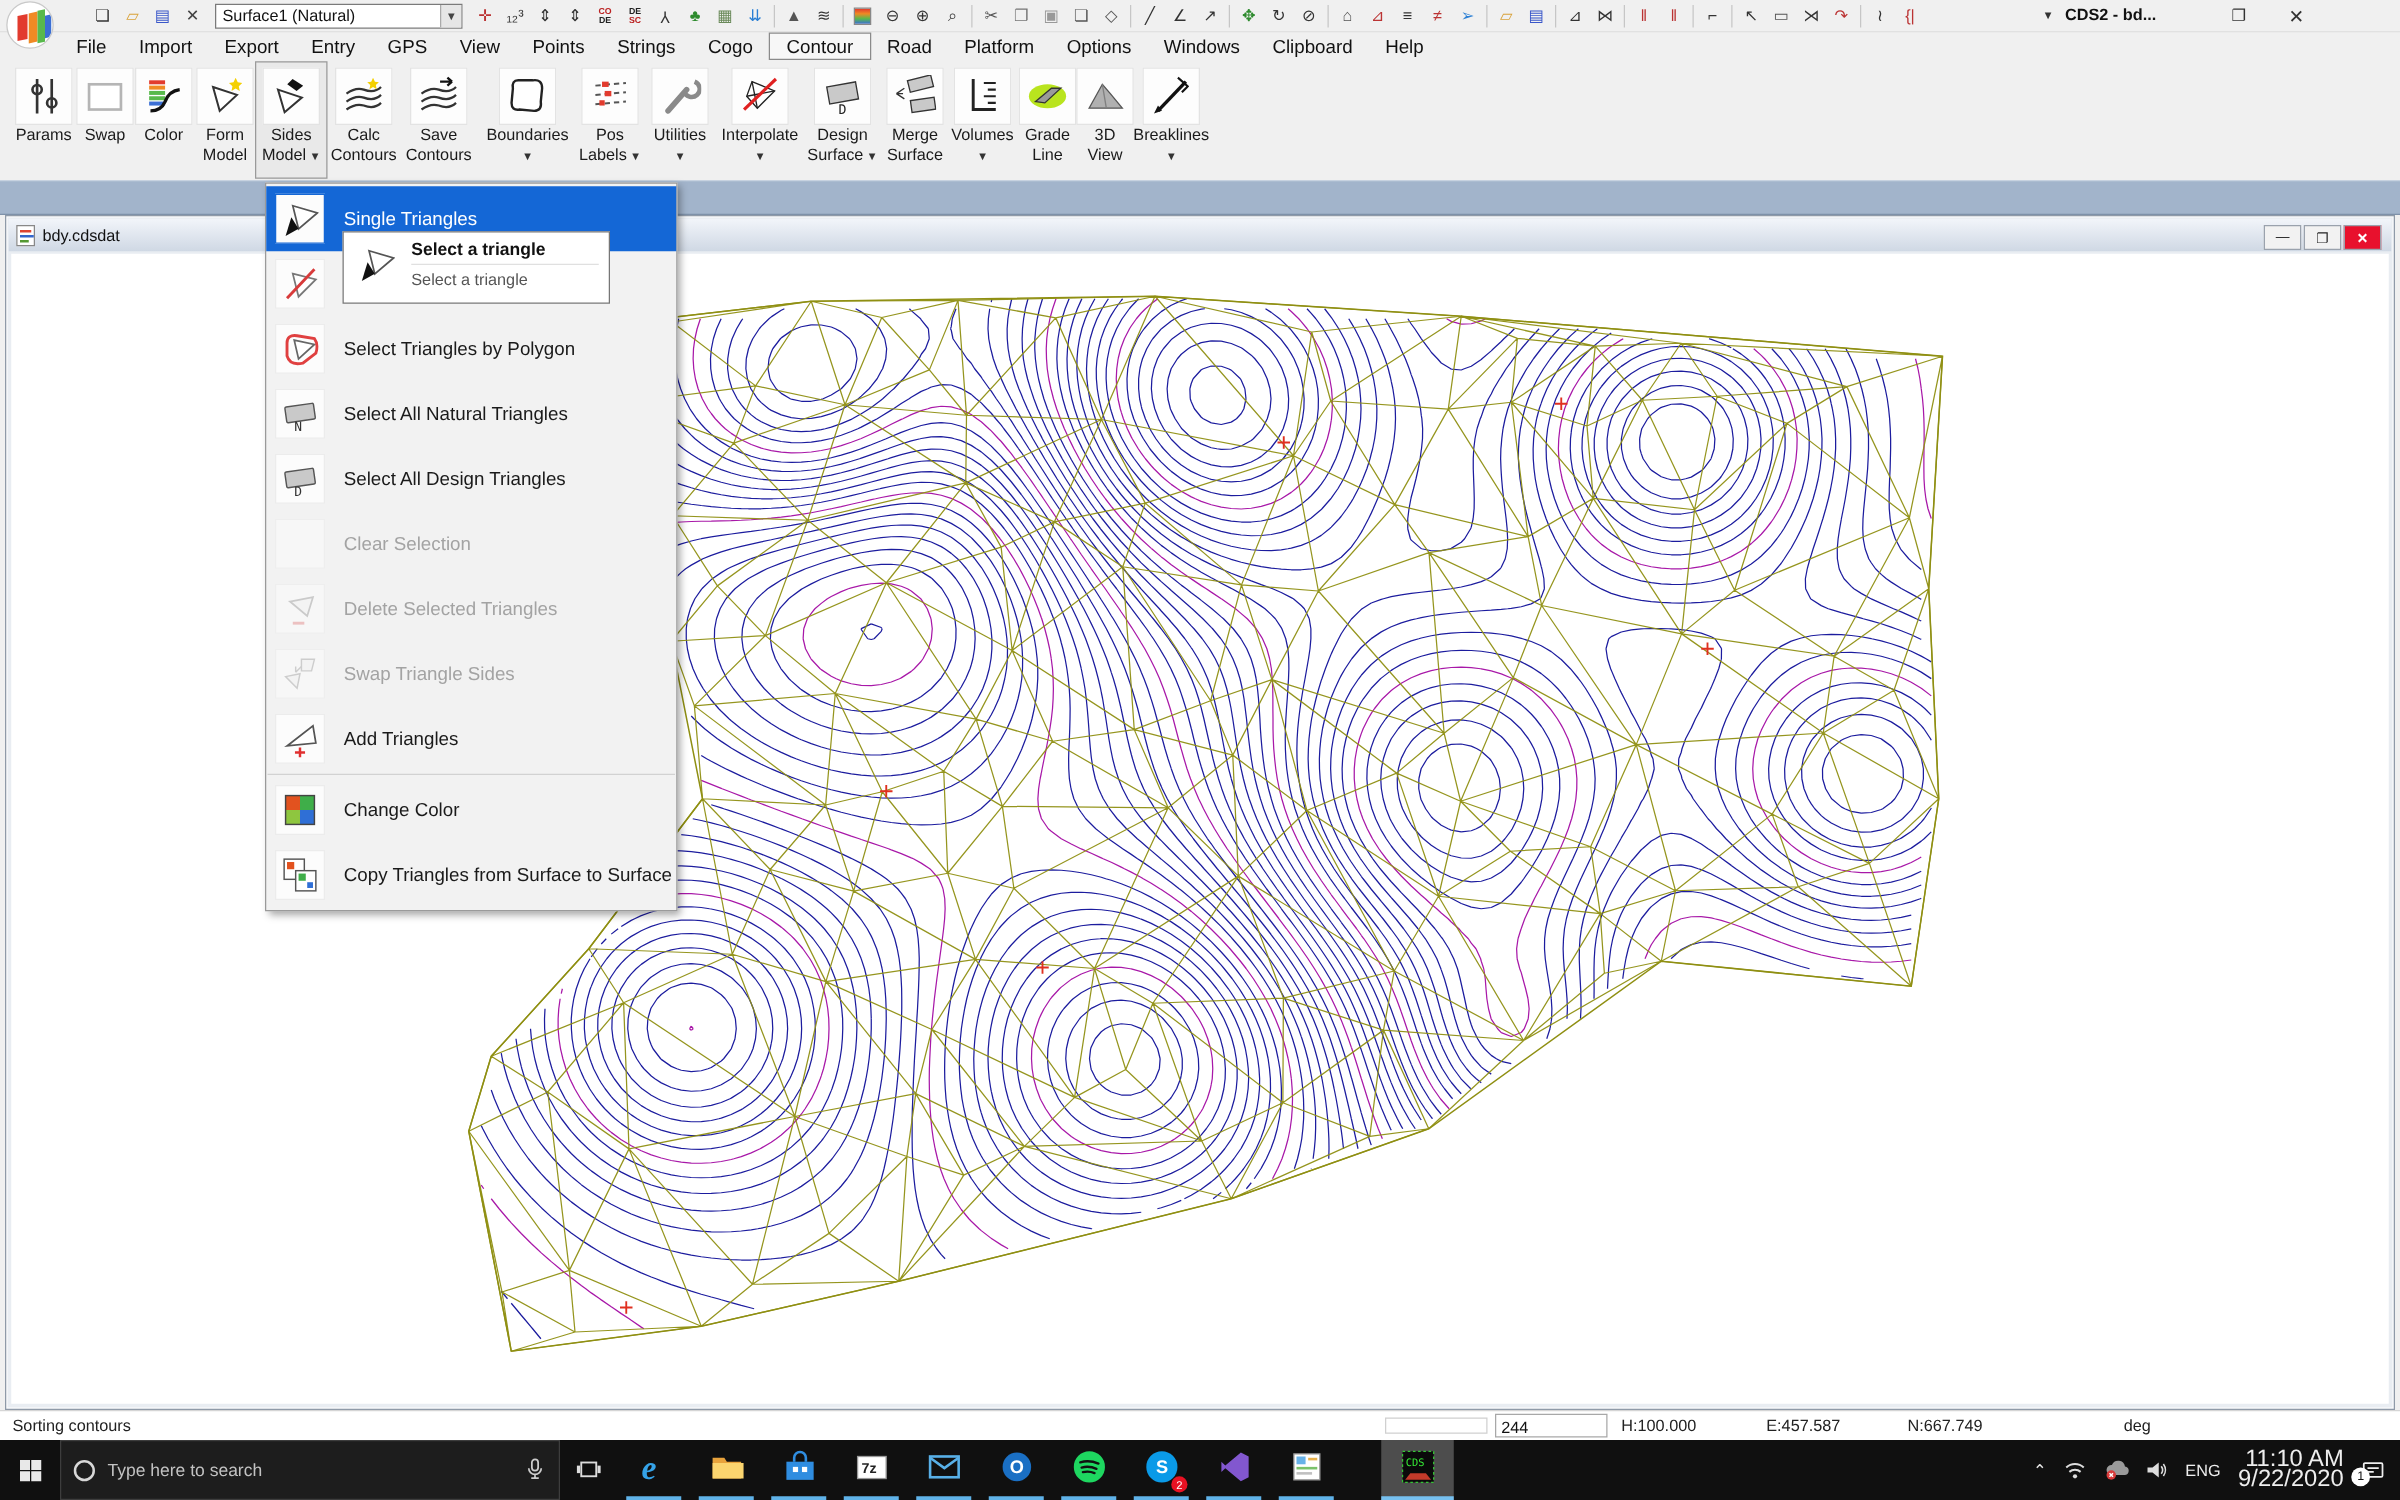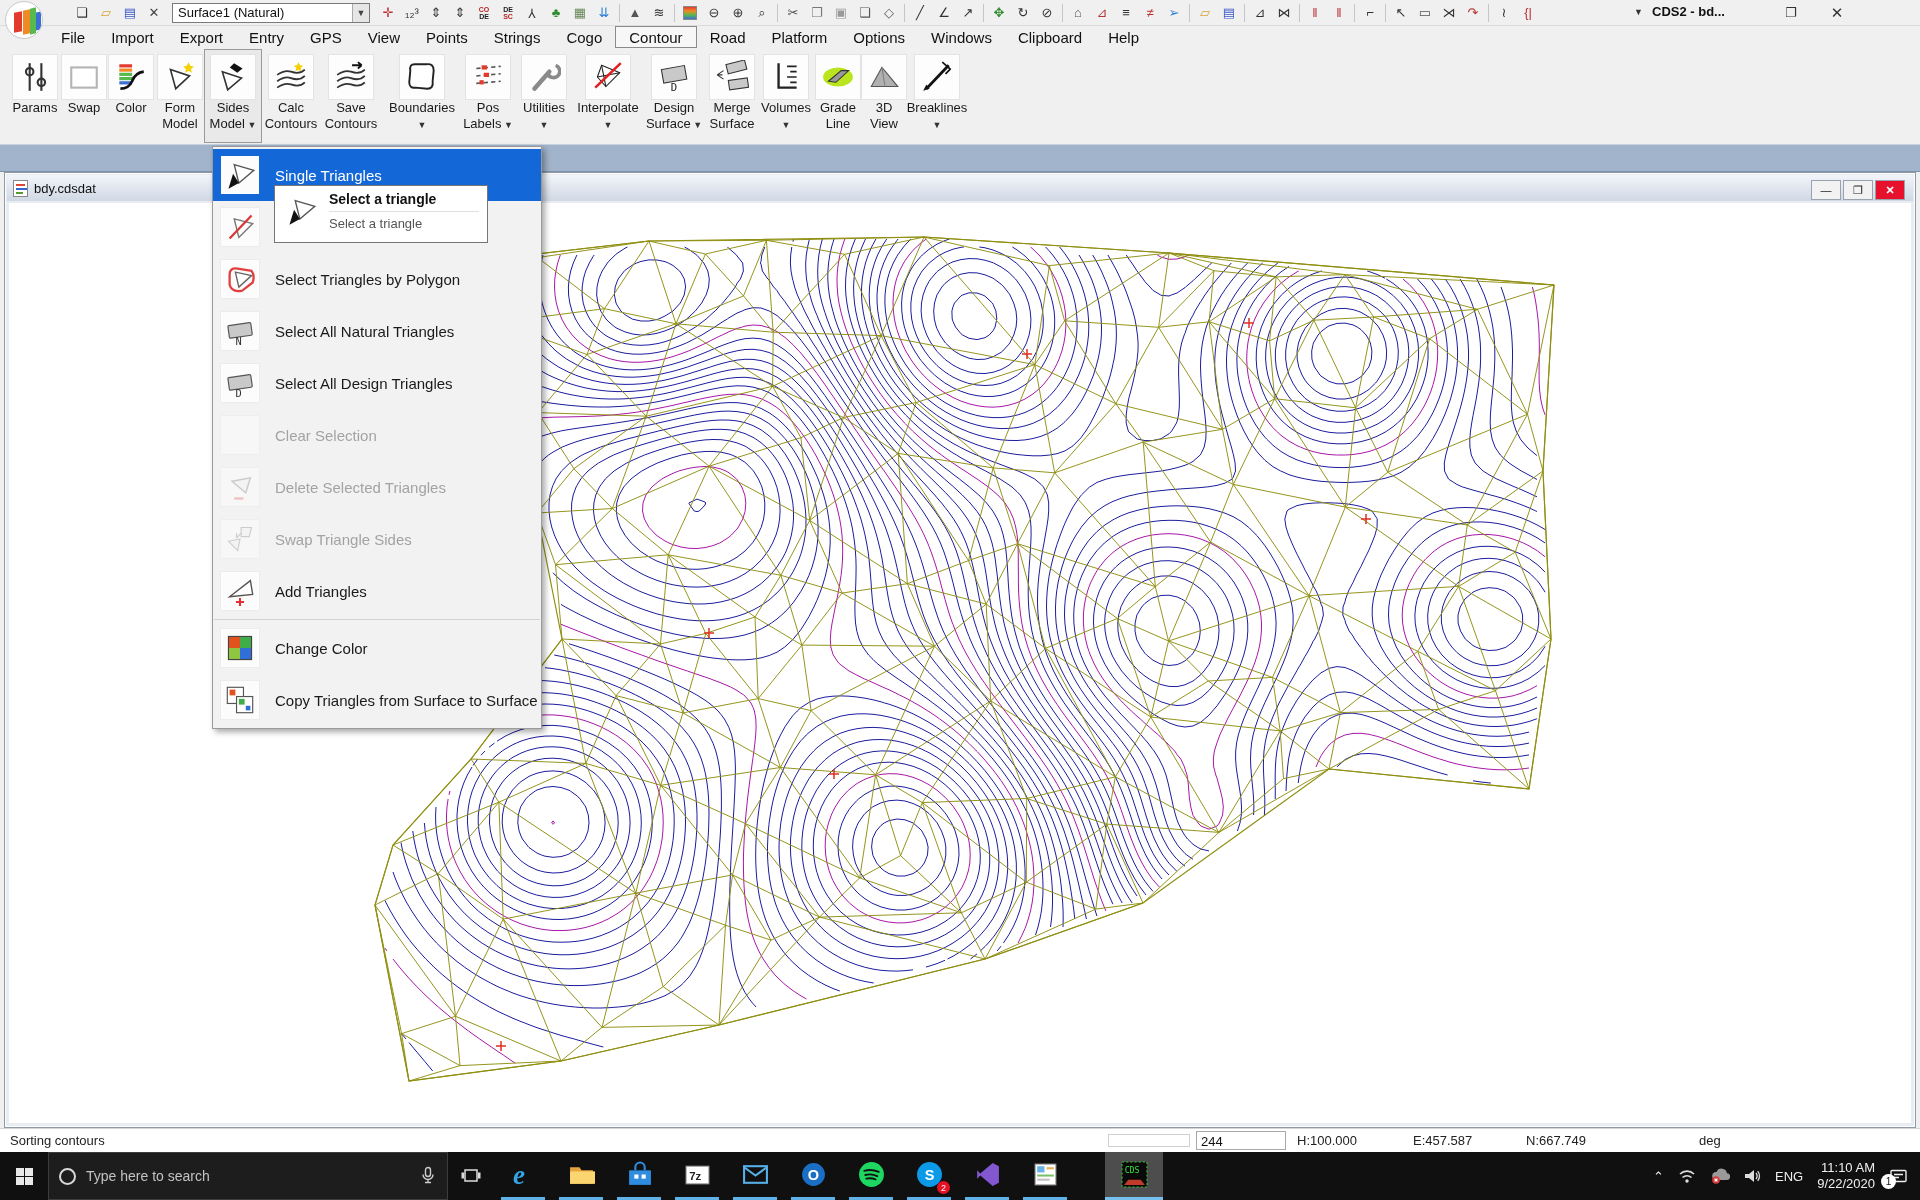--- a/index.html
+++ b/index.html
@@ -103,21 +103,21 @@
   #task-view { width:46px; display:flex; align-items:center; justify-content:center; }
   .tb-app { width:58px; position:relative; display:flex; align-items:center; justify-content:center; }
   .tb-app.active { background:#4d4d4d;margin-left:31px; }
   .tb-app .ul { position:absolute; bottom:0; left:7px; right:7px; height:3px; background:#5fb2e8; }
   .tb-app.active .ul { left:0; right:0; background:#76c0ef; }
   .badge { position:absolute; border-radius:50%; background:#e81123; color:#fff; font-size:9px;
     width:13px; height:13px; display:flex; align-items:center; justify-content:center; }
   #tray { margin-left:auto; display:flex; align-items:center; gap:14px; padding-right:12px; }
   .tray-ico { display:flex; align-items:center; justify-content:center; color:#e6e6e6; }
   #tray-lang { font-size:13px; color:#eee; }
-  #tray-clock { text-align:right; font-size:13px; color:#eee; line-height:16px; }
+  #tray-clock { text-align:right; font-size:19px; color:#eee; line-height:16px; }
   #notif { position:relative; }
   #notif .nbadge { position:absolute; left:-8px; bottom:-4px; width:15px; height:15px; border-radius:50%;
     background:#fff; color:#111; font-size:10px; display:flex; align-items:center; justify-content:center; }
 </style>
 </head>
 <body>
 
 <div id="app-logo">
     <i class="sq" style="left: 8px; top: 10px; width: 8px; height: 20px; background: rgb(226, 59, 46); transform: skewY(-12deg);"></i>
     <i class="sq" style="left: 17px; top: 8px; width: 7px; height: 24px; background: rgb(240, 138, 36); transform: skewY(-12deg);"></i>

